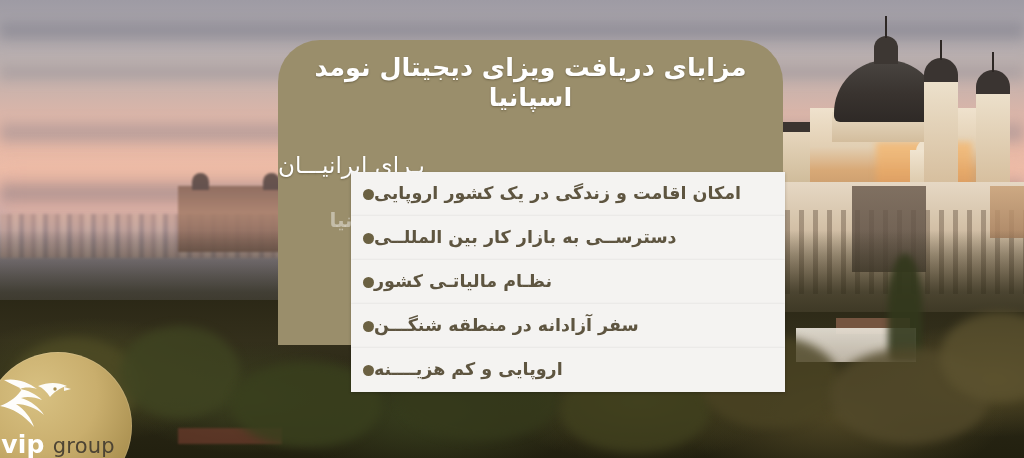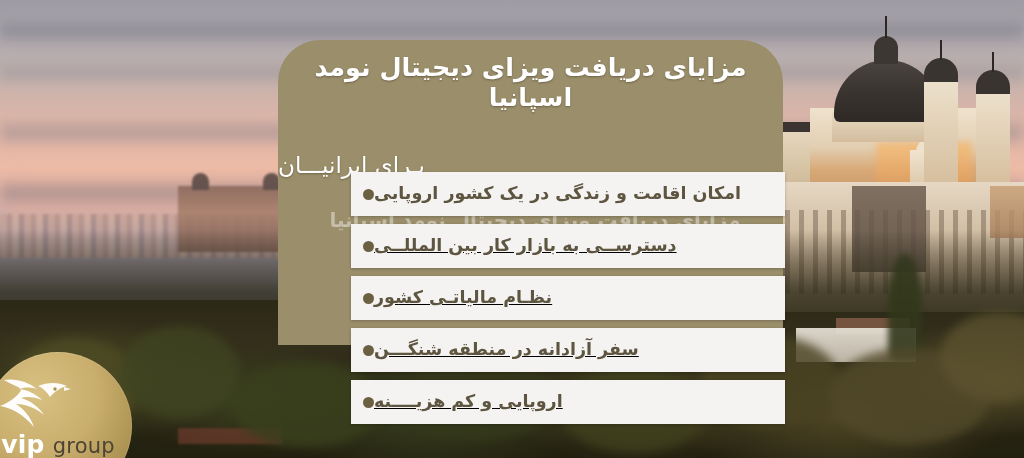--- a/index.html
+++ b/index.html
@@ -203,21 +203,21 @@
   .row{
     position:relative;width:434px;height:44px;
     background:#f4f3f1;
     display:flex;align-items:center;
     justify-content:flex-start;
     flex-direction:row-reverse;
     padding:0 14px 0 0;
     box-sizing:border-box;
     box-shadow:0 1px 3px rgba(0,0,0,.22);
   }
-  .row + .row{margin-top:8px;text-decoration:underline;}
+  .row + .row{margin-top:0;}
   .row .bullet{
     width:11px;height:11px;border-radius:50%;
     background:#6b6142;flex:0 0 auto;margin-left:12px;
   }
   .row .rtext{
     color:#5e5540;font-size:17.5px;font-weight:bold;
     direction:rtl;white-space:nowrap;line-height:1;
   }
   .row-1 .rtext,.row-2 .rtext{font-size:17.5px;}
 

